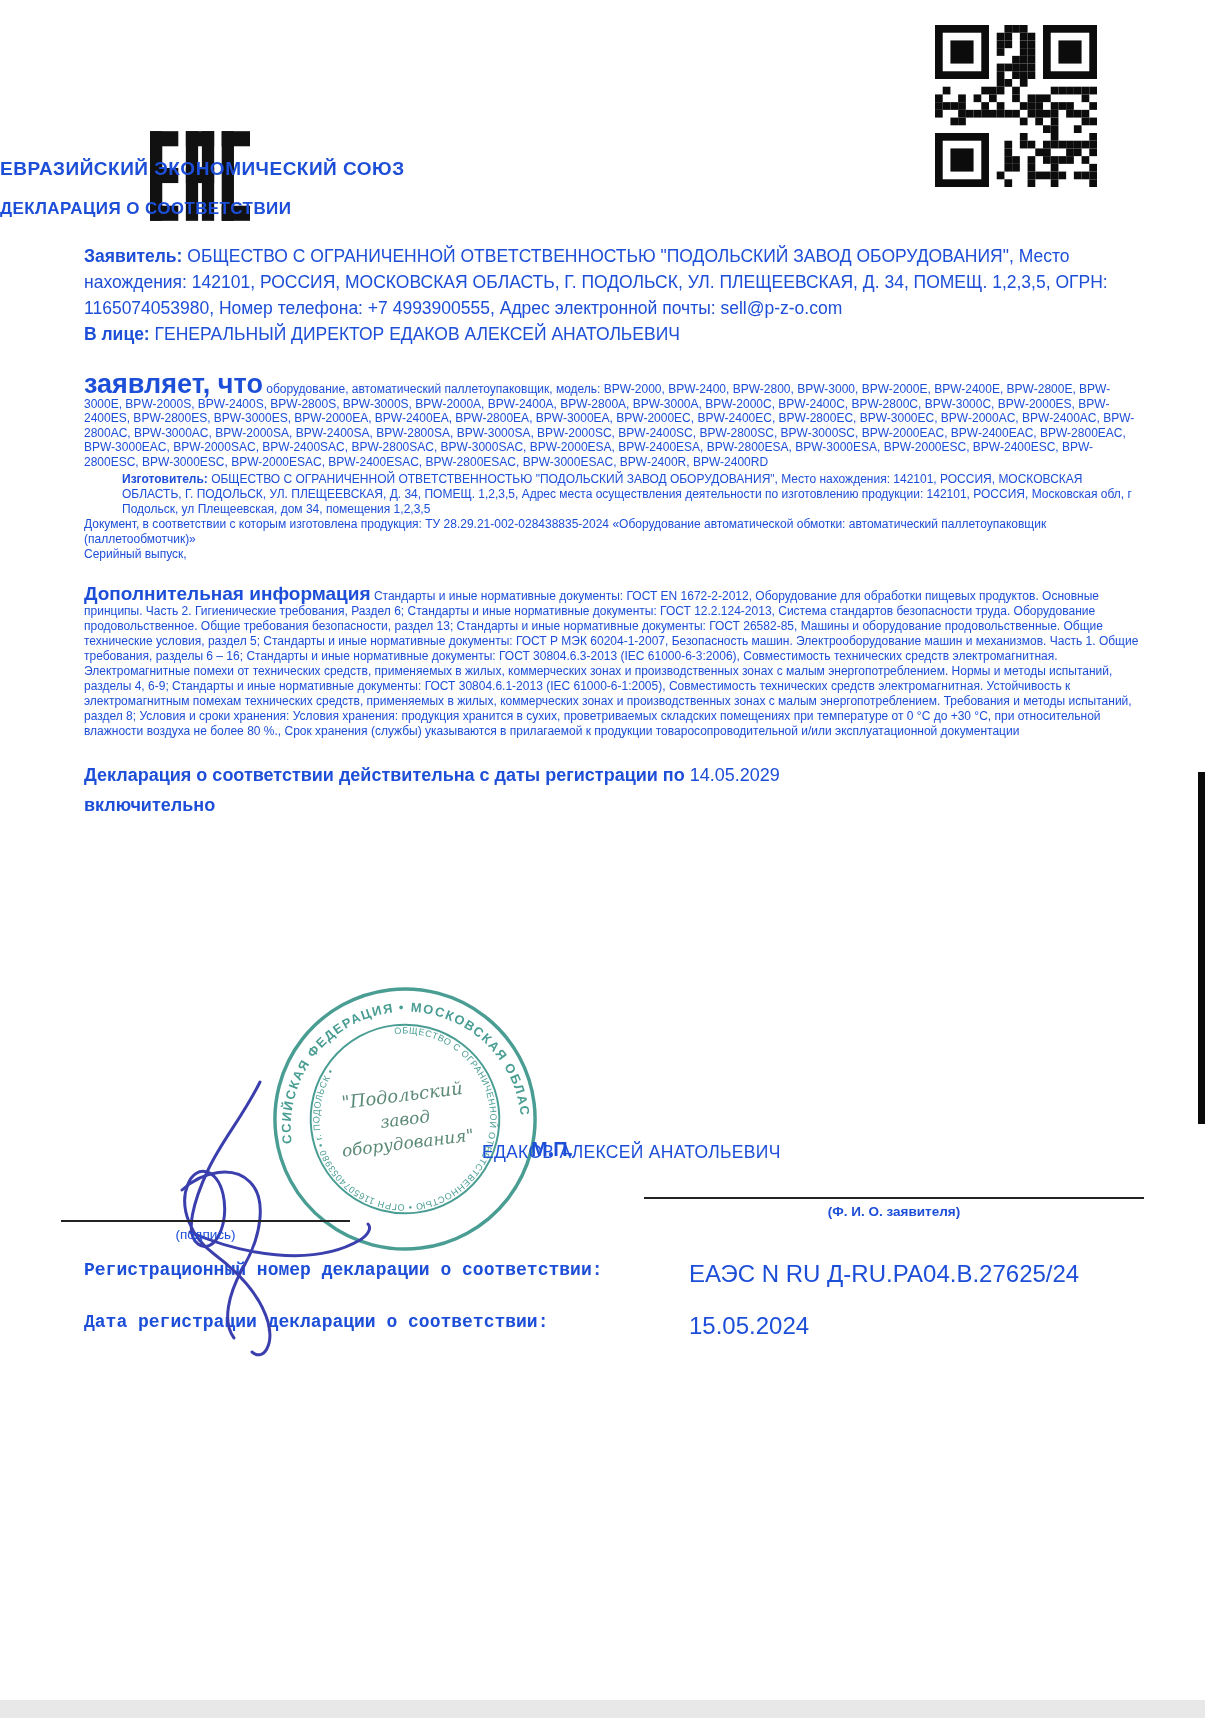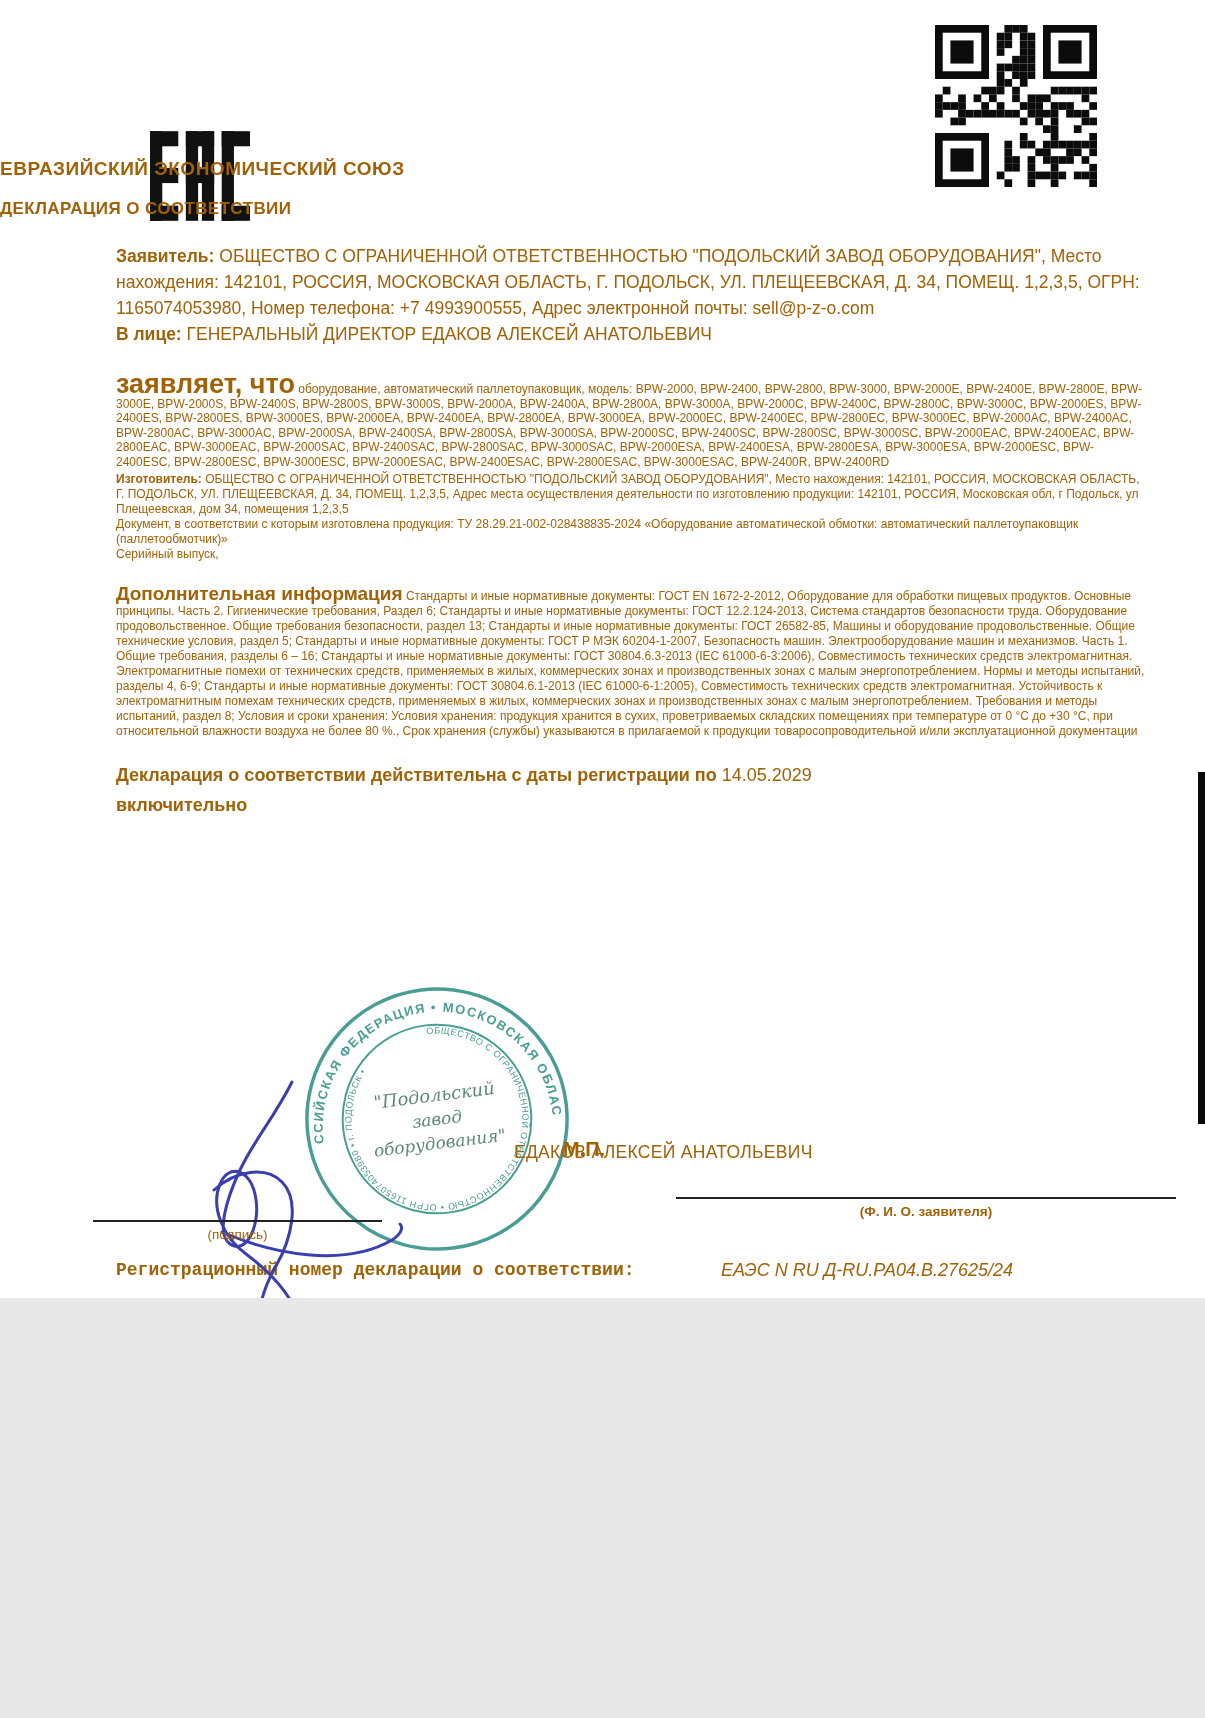--- a/index.html
+++ b/index.html
@@ -1,54 +1,54 @@
 <!DOCTYPE html>
 <html lang="ru"><head>
 <meta charset="utf-8">
 <style>
   html,body{margin:0;padding:0;background:#e8e8e8;}
   .page{
-    position:relative;width:1205px;height:1298px;background:#ffffff;
-    font-family:"Liberation Sans", sans-serif;color:#a16207;overflow:hidden;
+    position:relative;width:1205px;height:1700px;background:#ffffff;
+    font-family:"Liberation Sans", sans-serif;color:#1d4ed8;overflow:hidden;
     margin:0 auto;
   }
   
   .eac-logo{position:absolute;left:150px;top:128px;width:100px;height:96px;}
   .qr{position:absolute;left:935px;top:25px;width:162px;height:162px;}
   .title1{position:absolute;left:0;width:100%;top:158px;font-size:19px;font-weight:bold;letter-spacing:.5px;}
   .title2{position:absolute;left:0;width:100%;top:199px;font-size:17px;font-weight:bold;letter-spacing:.4px;}
   
-  .content{position:absolute;top:0;left:0;width:1205px;box-sizing:border-box;padding:243px 60px 0 116px;}
+  .content{position:absolute;top:0;left:0;width:1205px;box-sizing:border-box;padding:243px 60px 0 84px;}
   p{margin:0;}
   .main-txt{font-size:17.5px;line-height:26px;}
   .b{font-weight:bold;}
   .sm{font-size:12px;line-height:15px;}
   .lbl-big{font-weight:bold;font-size:27px;}
   .declares{margin-top:30px;font-size:12px;line-height:14.5px;}
-  .manu{margin-top:3px;}
+  .manu{margin-top:3px;margin-left:38px;}
   .compliance{margin-top:26px;}
   .basis{margin-top:40px;}
   .additional{margin-top:24px;font-size:12px;line-height:15px;}
   .additional .lbl-big{font-size:19px;}
   .validity{margin-top:21px;font-size:18px;line-height:30px;}
   
   .signing{position:relative;margin-left:-80px;width:1205px;height:430px;}
   .stamp{position:absolute;left:262px;top:160px;width:278px;height:278px;transform:rotate(-7deg);opacity:.92;}
   .signature{position:absolute;left:158px;top:248px;width:240px;height:300px;}
   .mp{position:absolute;left:527px;top:318px;font-size:20px;font-weight:bold;}
   .signer-name{position:absolute;left:478px;top:322px;font-size:17.5px;letter-spacing:.3px;}
   .line-right{position:absolute;left:640px;top:377px;width:500px;border-top:2px solid #222;}
   .fio-caption{position:absolute;left:640px;top:384px;width:500px;text-align:center;font-size:13.5px;font-weight:bold;}
   .line-left{position:absolute;left:57px;top:400px;width:289px;border-top:2px solid #222;}
   .sign-caption{position:absolute;left:57px;top:407px;width:289px;text-align:center;font-size:13.5px;}
   
   .footer-row{display:flex;margin-top:10px;}
   .footer-row.second{margin-top:24px;}
   .footer-label{width:605px;font-size:18px;font-weight:bold;font-family:Liberation Mono, monospace;}
-  .footer-value{font-size:18px;font-style:italic;}
+  .footer-value{font-size:24px;}
   
   .artifact{position:absolute;right:0;top:772px;width:7px;height:352px;background:#0a0a0a;}
 </style>
 </head>
 <body>
 
 <div class="page">
 
   <svg class="eac-logo" viewBox="0 0 106 95" aria-label="EAC">
     <g fill="#111">

